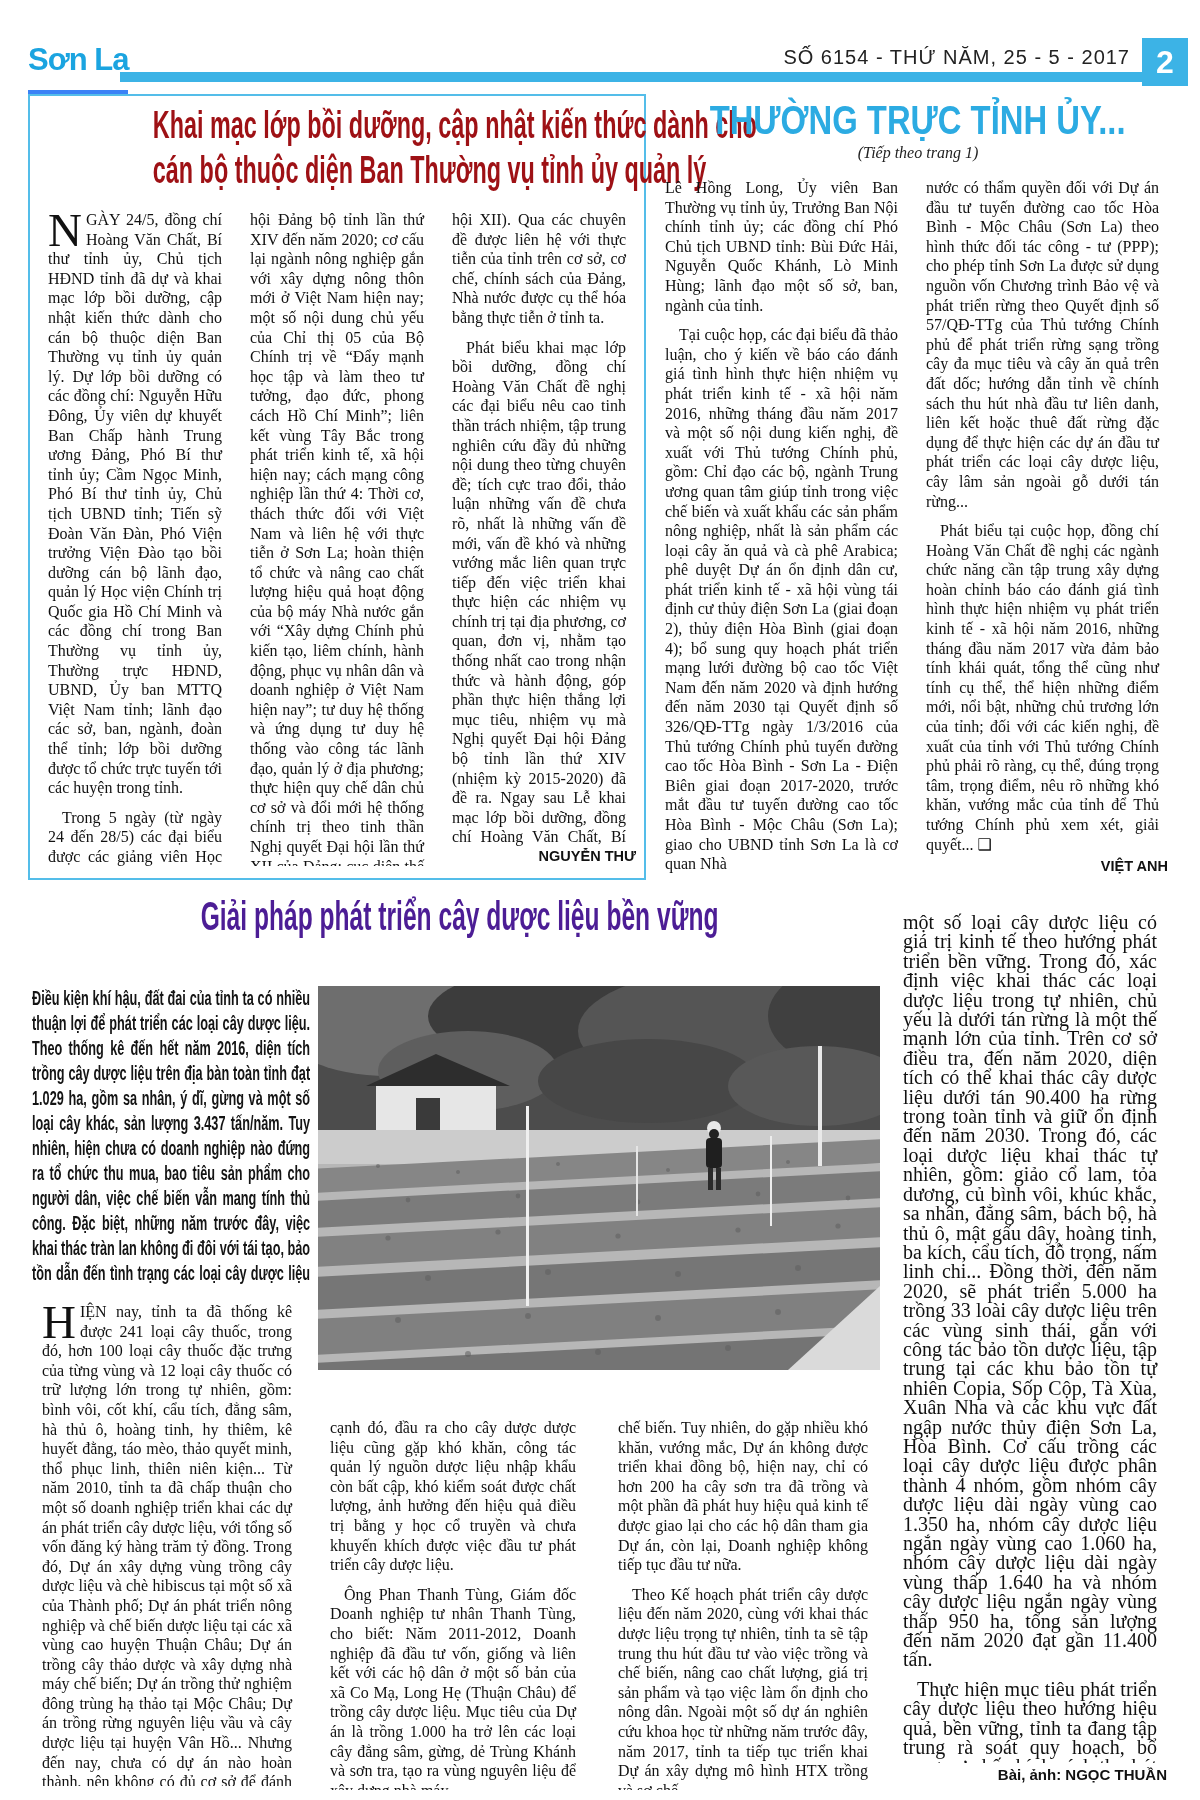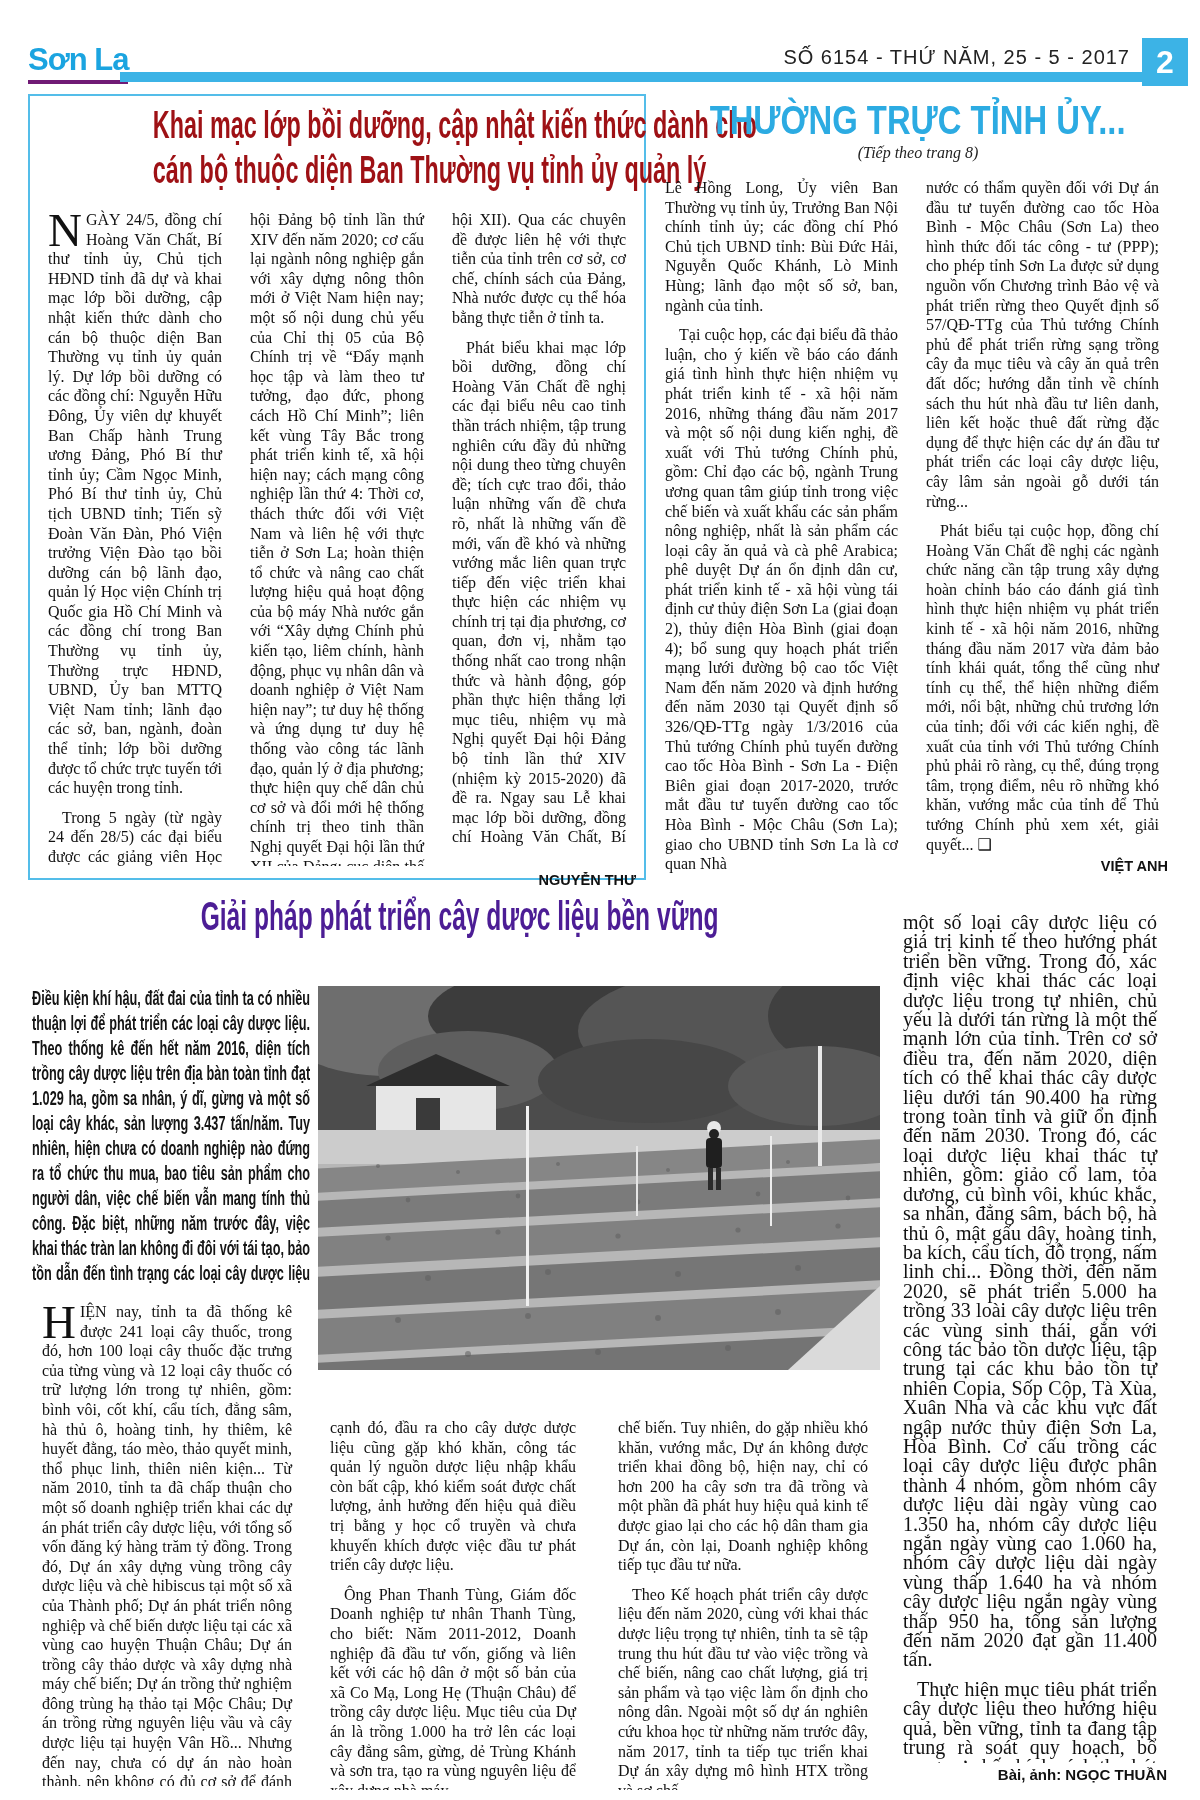--- a/index.html
+++ b/index.html
@@ -7,21 +7,21 @@
   #page {
     position:relative; width:1200px; height:1800px; background:#ffffff;
     font-family:"Liberation Serif", serif; color:#111; overflow:hidden;
   }
   .abs { position:absolute; }
 
   
   .logo {
     left:28px; top:42px; font-family:"Liberation Sans", sans-serif;
     font-weight:bold; font-size:31px; color:#1ba4e0;
-    border-bottom:4px solid #701a75; padding-bottom:2px; letter-spacing:-1px;
+    border-bottom:4px solid #3b82f6; padding-bottom:12px; letter-spacing:-1px;
   }
   .headbar { left:120px; top:72px; width:1022px; height:10px; background:#3cb3e6; }
   .head-issue {
     top:46px; right:70px; font-family:"Liberation Sans", sans-serif;
     font-size:20px; color:#222; letter-spacing:1px;text-align:right;
   }
   .pagenum {
     right:12px; top:38px; width:46px; height:48px; background:#3cb3e6;
     color:#fff; font-family:"Liberation Sans", sans-serif; font-weight:bold;
     font-size:32px; text-align:center; line-height:48px;
@@ -44,21 +44,21 @@
   .a1c2 { left:240px; top:200px; width:194px; height:666px; }
   .a1c3 { left:442px; top:200px; width:194px; height:650px; }
   .dropcap {
     float:left; font-size:47px; line-height:37px; padding:2px 4px 0 0;
     font-family:"Liberation Serif", serif;
   }
   .byline {
     font-family:"Liberation Sans", sans-serif; font-weight:bold;
     font-size:14.5px; color:#111; text-align:right;
   }
-  .a1by { left:442px; top:872px; width:194px; }
+  .a1by { left:442px; top:848px; width:194px; }
 
   
   .a2title {
     left:652px; top:98px; width:532px; text-align:center;
     font-family:"Liberation Sans", sans-serif; font-weight:bold;
     color:#2cabe2; font-size:40px; white-space:nowrap;
   }
   .a2title .cond { display:inline-block; transform:scaleX(.82); transform-origin:center; }
   .a2sub { left:652px; top:144px; width:532px; text-align:center;
     font-style:italic; font-size:16px; color:#222; }
@@ -115,21 +115,21 @@
   </div>
   <div class="abs colserif a1c3">
     <p>hội XII). Qua các chuyên đề được liên hệ với thực tiễn của tỉnh trên cơ sở, cơ chế, chính sách của Đảng, Nhà nước được cụ thể hóa bằng thực tiễn ở tỉnh ta.</p>
     <p>Phát biểu khai mạc lớp bồi dưỡng, đồng chí Hoàng Văn Chất đề nghị các đại biểu nêu cao tinh thần trách nhiệm, tập trung nghiên cứu đầy đủ những nội dung theo từng chuyên đề; tích cực trao đổi, thảo luận những vấn đề chưa rõ, nhất là những vấn đề mới, vấn đề khó và những vướng mắc liên quan trực tiếp đến việc triển khai thực hiện các nhiệm vụ chính trị tại địa phương, cơ quan, đơn vị, nhằm tạo thống nhất cao trong nhận thức và hành động, góp phần thực hiện thắng lợi mục tiêu, nhiệm vụ mà Nghị quyết Đại hội Đảng bộ tỉnh lần thứ XIV (nhiệm kỳ 2015-2020) đã đề ra. Ngay sau Lễ khai mạc lớp bồi dưỡng, đồng chí Hoàng Văn Chất, Bí thư tỉnh ủy, Chủ tịch HĐND tỉnh đã trực tiếp truyền đạt nội dung chuyên đề “Kết quả 1 năm thực hiện Nghị quyết Đại hội Đảng bộ tỉnh lần thứ XIV và một số chủ trương, giải pháp thực hiện thắng lợi Nghị quyết Đại hội Đảng bộ tỉnh lần thứ XIV” ❑</p>
   </div>
   <div class="abs byline a1by">NGUYỄN THƯ</div>
 
   <div class="abs a2title">
     <span class="cond">THƯỜNG TRỰC TỈNH ỦY...</span>
   </div>
-  <div class="abs a2sub">(Tiếp theo trang 8)</div>
+  <div class="abs a2sub">(Tiếp theo trang 1)</div>
   <div class="abs colserif a2c1">
     <p>Lê Hồng Long, Ủy viên Ban Thường vụ tỉnh ủy, Trưởng Ban Nội chính tỉnh ủy; các đồng chí Phó Chủ tịch UBND tỉnh: Bùi Đức Hải, Nguyễn Quốc Khánh, Lò Minh Hùng; lãnh đạo một số sở, ban, ngành của tỉnh.</p>
     <p>Tại cuộc họp, các đại biểu đã thảo luận, cho ý kiến về báo cáo đánh giá tình hình thực hiện nhiệm vụ phát triển kinh tế - xã hội năm 2016, những tháng đầu năm 2017 và một số nội dung kiến nghị, đề xuất với Thủ tướng Chính phủ, gồm: Chỉ đạo các bộ, ngành Trung ương quan tâm giúp tỉnh trong việc chế biến và xuất khẩu các sản phẩm nông nghiệp, nhất là sản phẩm các loại cây ăn quả và cà phê Arabica; phê duyệt Dự án ổn định dân cư, phát triển kinh tế - xã hội vùng tái định cư thủy điện Sơn La (giai đoạn 2), thủy điện Hòa Bình (giai đoạn 4); bổ sung quy hoạch phát triển mạng lưới đường bộ cao tốc Việt Nam đến năm 2020 và định hướng đến năm 2030 tại Quyết định số 326/QĐ-TTg ngày 1/3/2016 của Thủ tướng Chính phủ tuyến đường cao tốc Hòa Bình - Sơn La - Điện Biên giai đoạn 2017-2020, trước mắt đầu tư tuyến đường cao tốc Hòa Bình - Mộc Châu (Sơn La); giao cho UBND tỉnh Sơn La là cơ quan Nhà</p>
   </div>
   <div class="abs colserif a2c2">
     <p>nước có thẩm quyền đối với Dự án đầu tư tuyến đường cao tốc Hòa Bình - Mộc Châu (Sơn La) theo hình thức đối tác công - tư (PPP); cho phép tỉnh Sơn La được sử dụng nguồn vốn Chương trình Bảo vệ và phát triển rừng theo Quyết định số 57/QĐ-TTg của Thủ tướng Chính phủ để phát triển rừng sạng trồng cây đa mục tiêu và cây ăn quả trên đất dốc; hướng dẫn tỉnh về chính sách thu hút nhà đầu tư liên danh, liên kết hoặc thuê đất rừng đặc dụng để thực hiện các dự án đầu tư phát triển các loại cây dược liệu, cây lâm sản ngoài gỗ dưới tán rừng...</p>
     <p>Phát biểu tại cuộc họp, đồng chí Hoàng Văn Chất đề nghị các ngành chức năng cần tập trung xây dựng hoàn chỉnh báo cáo đánh giá tình hình thực hiện nhiệm vụ phát triển kinh tế - xã hội năm 2016, những tháng đầu năm 2017 vừa đảm bảo tính khái quát, tổng thể cũng như tính cụ thể, thể hiện những điểm mới, nổi bật, những chủ trương lớn của tỉnh; đối với các kiến nghị, đề xuất của tỉnh với Thủ tướng Chính phủ phải rõ ràng, cụ thể, đúng trọng tâm, trọng điểm, nêu rõ những khó khăn, vướng mắc của tỉnh để Thủ tướng Chính phủ xem xét, giải quyết... ❑</p>
   </div>
   <div class="abs byline a2by">VIỆT ANH</div>
 

